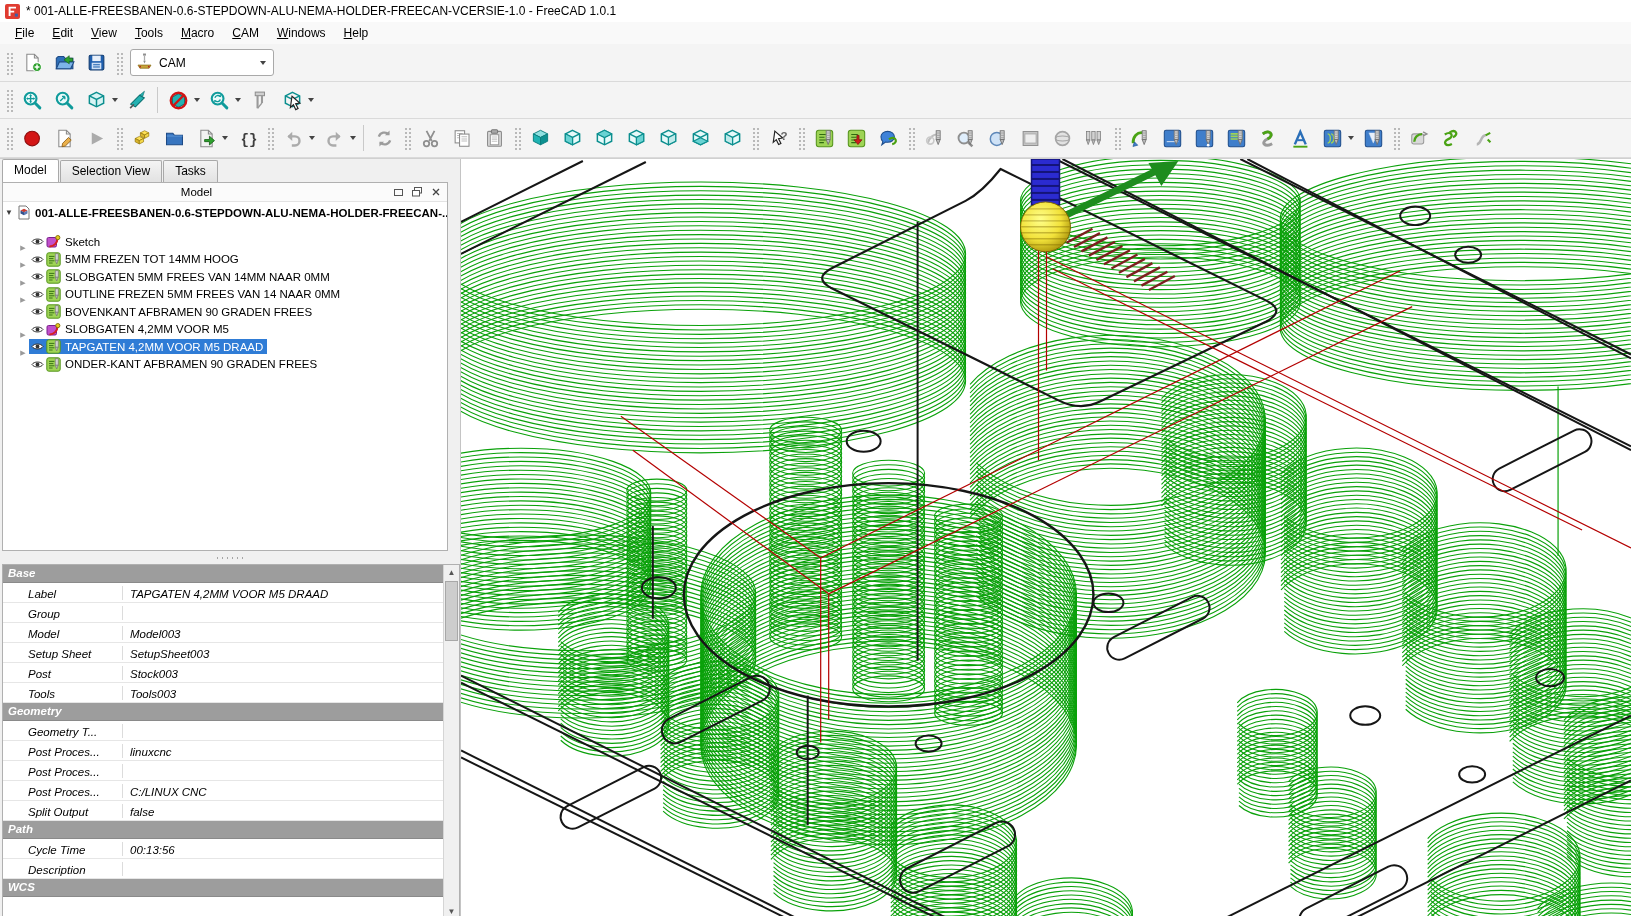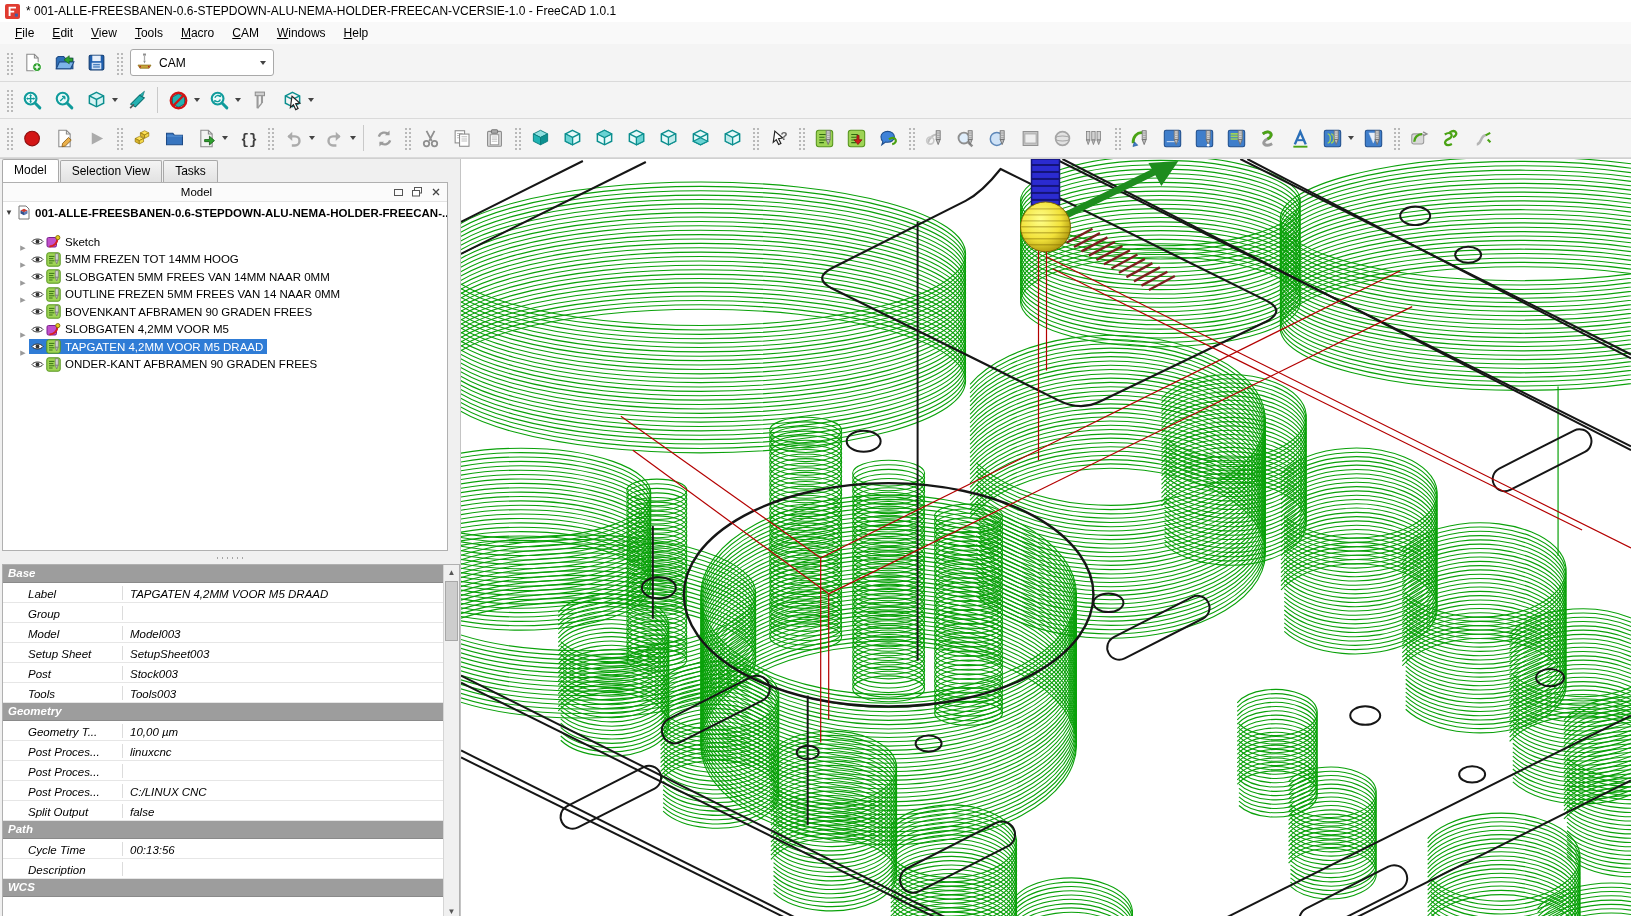--- a/index.html
+++ b/index.html
@@ -792,21 +792,20 @@
             </div>
             <div class="prow">
               <span class="gut"></span>
               <span class="plab">Tools</span>
               <span class="pval">Tools003</span>
             </div>
             <div class="pgroup">Geometry</div>
             <div class="prow">
               <span class="gut"></span>
               <span class="plab">Geometry T...</span>
-              <span class="pval">10,00 µm</span>
             </div>
             <div class="prow">
               <span class="gut"></span>
               <span class="plab">Post Proces...</span>
               <span class="pval">linuxcnc</span>
             </div>
             <div class="prow">
               <span class="gut"></span>
               <span class="plab">Post Proces...</span>
               <span class="pval"></span>

